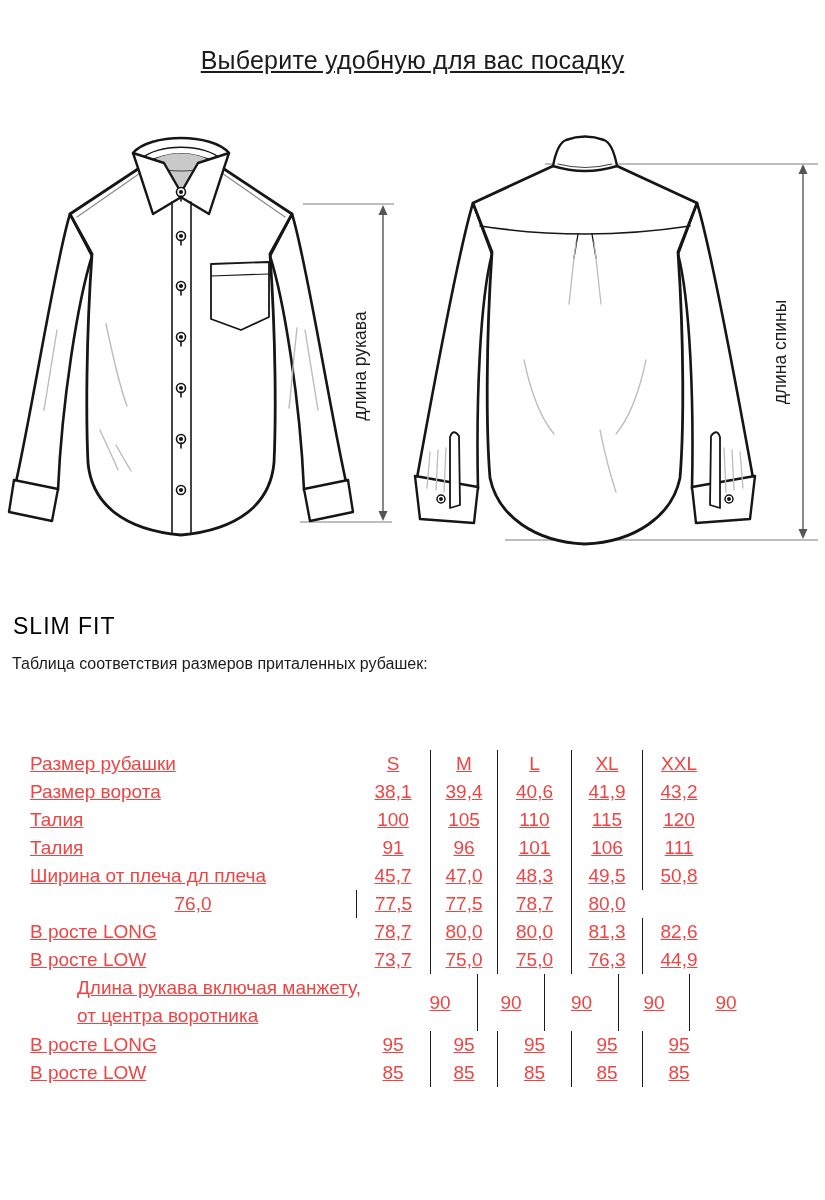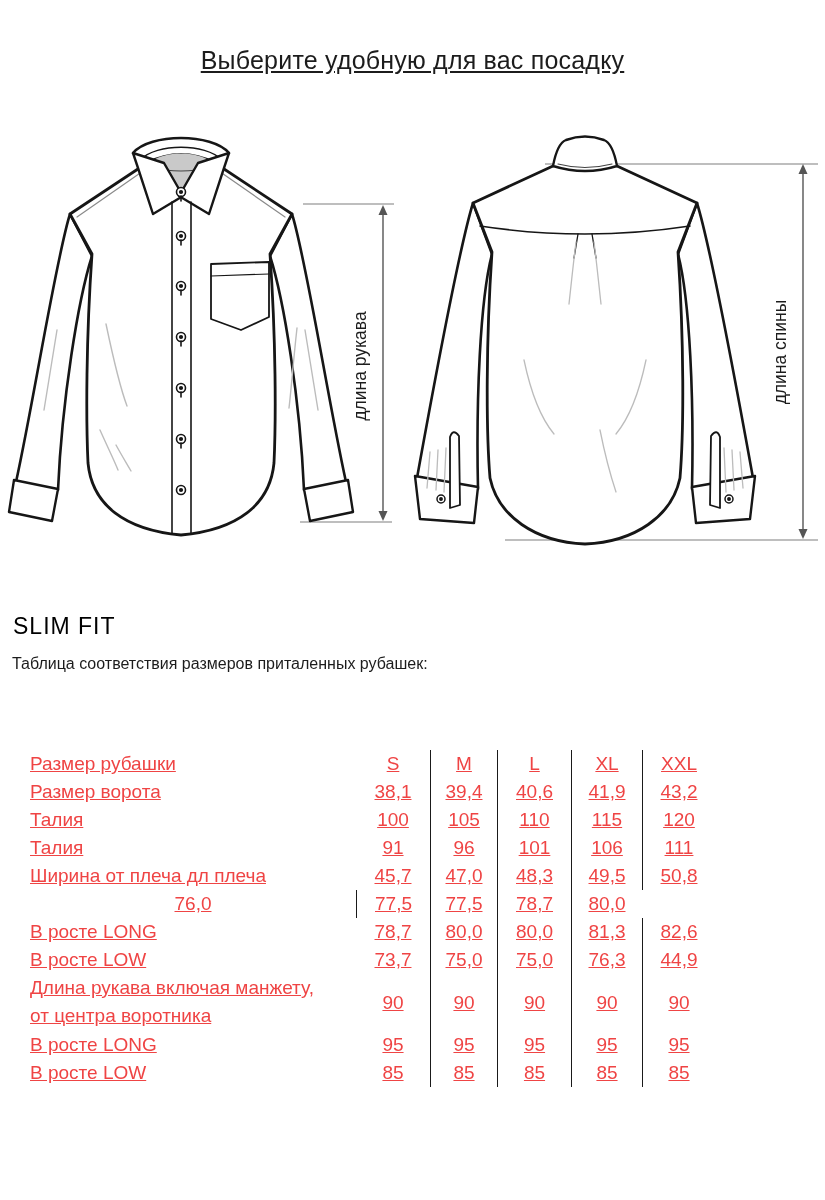--- a/index.html
+++ b/index.html
@@ -18,21 +18,21 @@
   }
   .fit-subtitle{
     position:absolute;left:12px;top:655px;font-size:16px;color:#1c1c1c;
   }
   .size-table{position:absolute;left:30px;top:750px;font-size:19px;color:#ef4444;text-decoration:underline;}
   .trow{
     display:grid;
     grid-template-columns:326px 74px 67px 74px 71px 73px;
     height:28px;
   }
-  .trow.double{height:57px;}
+  .trow.double{height:57px;margin-left:47px;}
   .tlabel{line-height:28px;white-space:pre-line;text-align:left;}
   .tval{line-height:28px;text-align:center;}
   .trow.double .tval{line-height:57px;}
   .dv{border-left:1px solid #1a1a1a;}
   svg text{font-family:"Liberation Sans",sans-serif;}
 </style>
 </head>
 <body>
 
 <div class="page-title">Выберите удобную для вас посадку</div>

